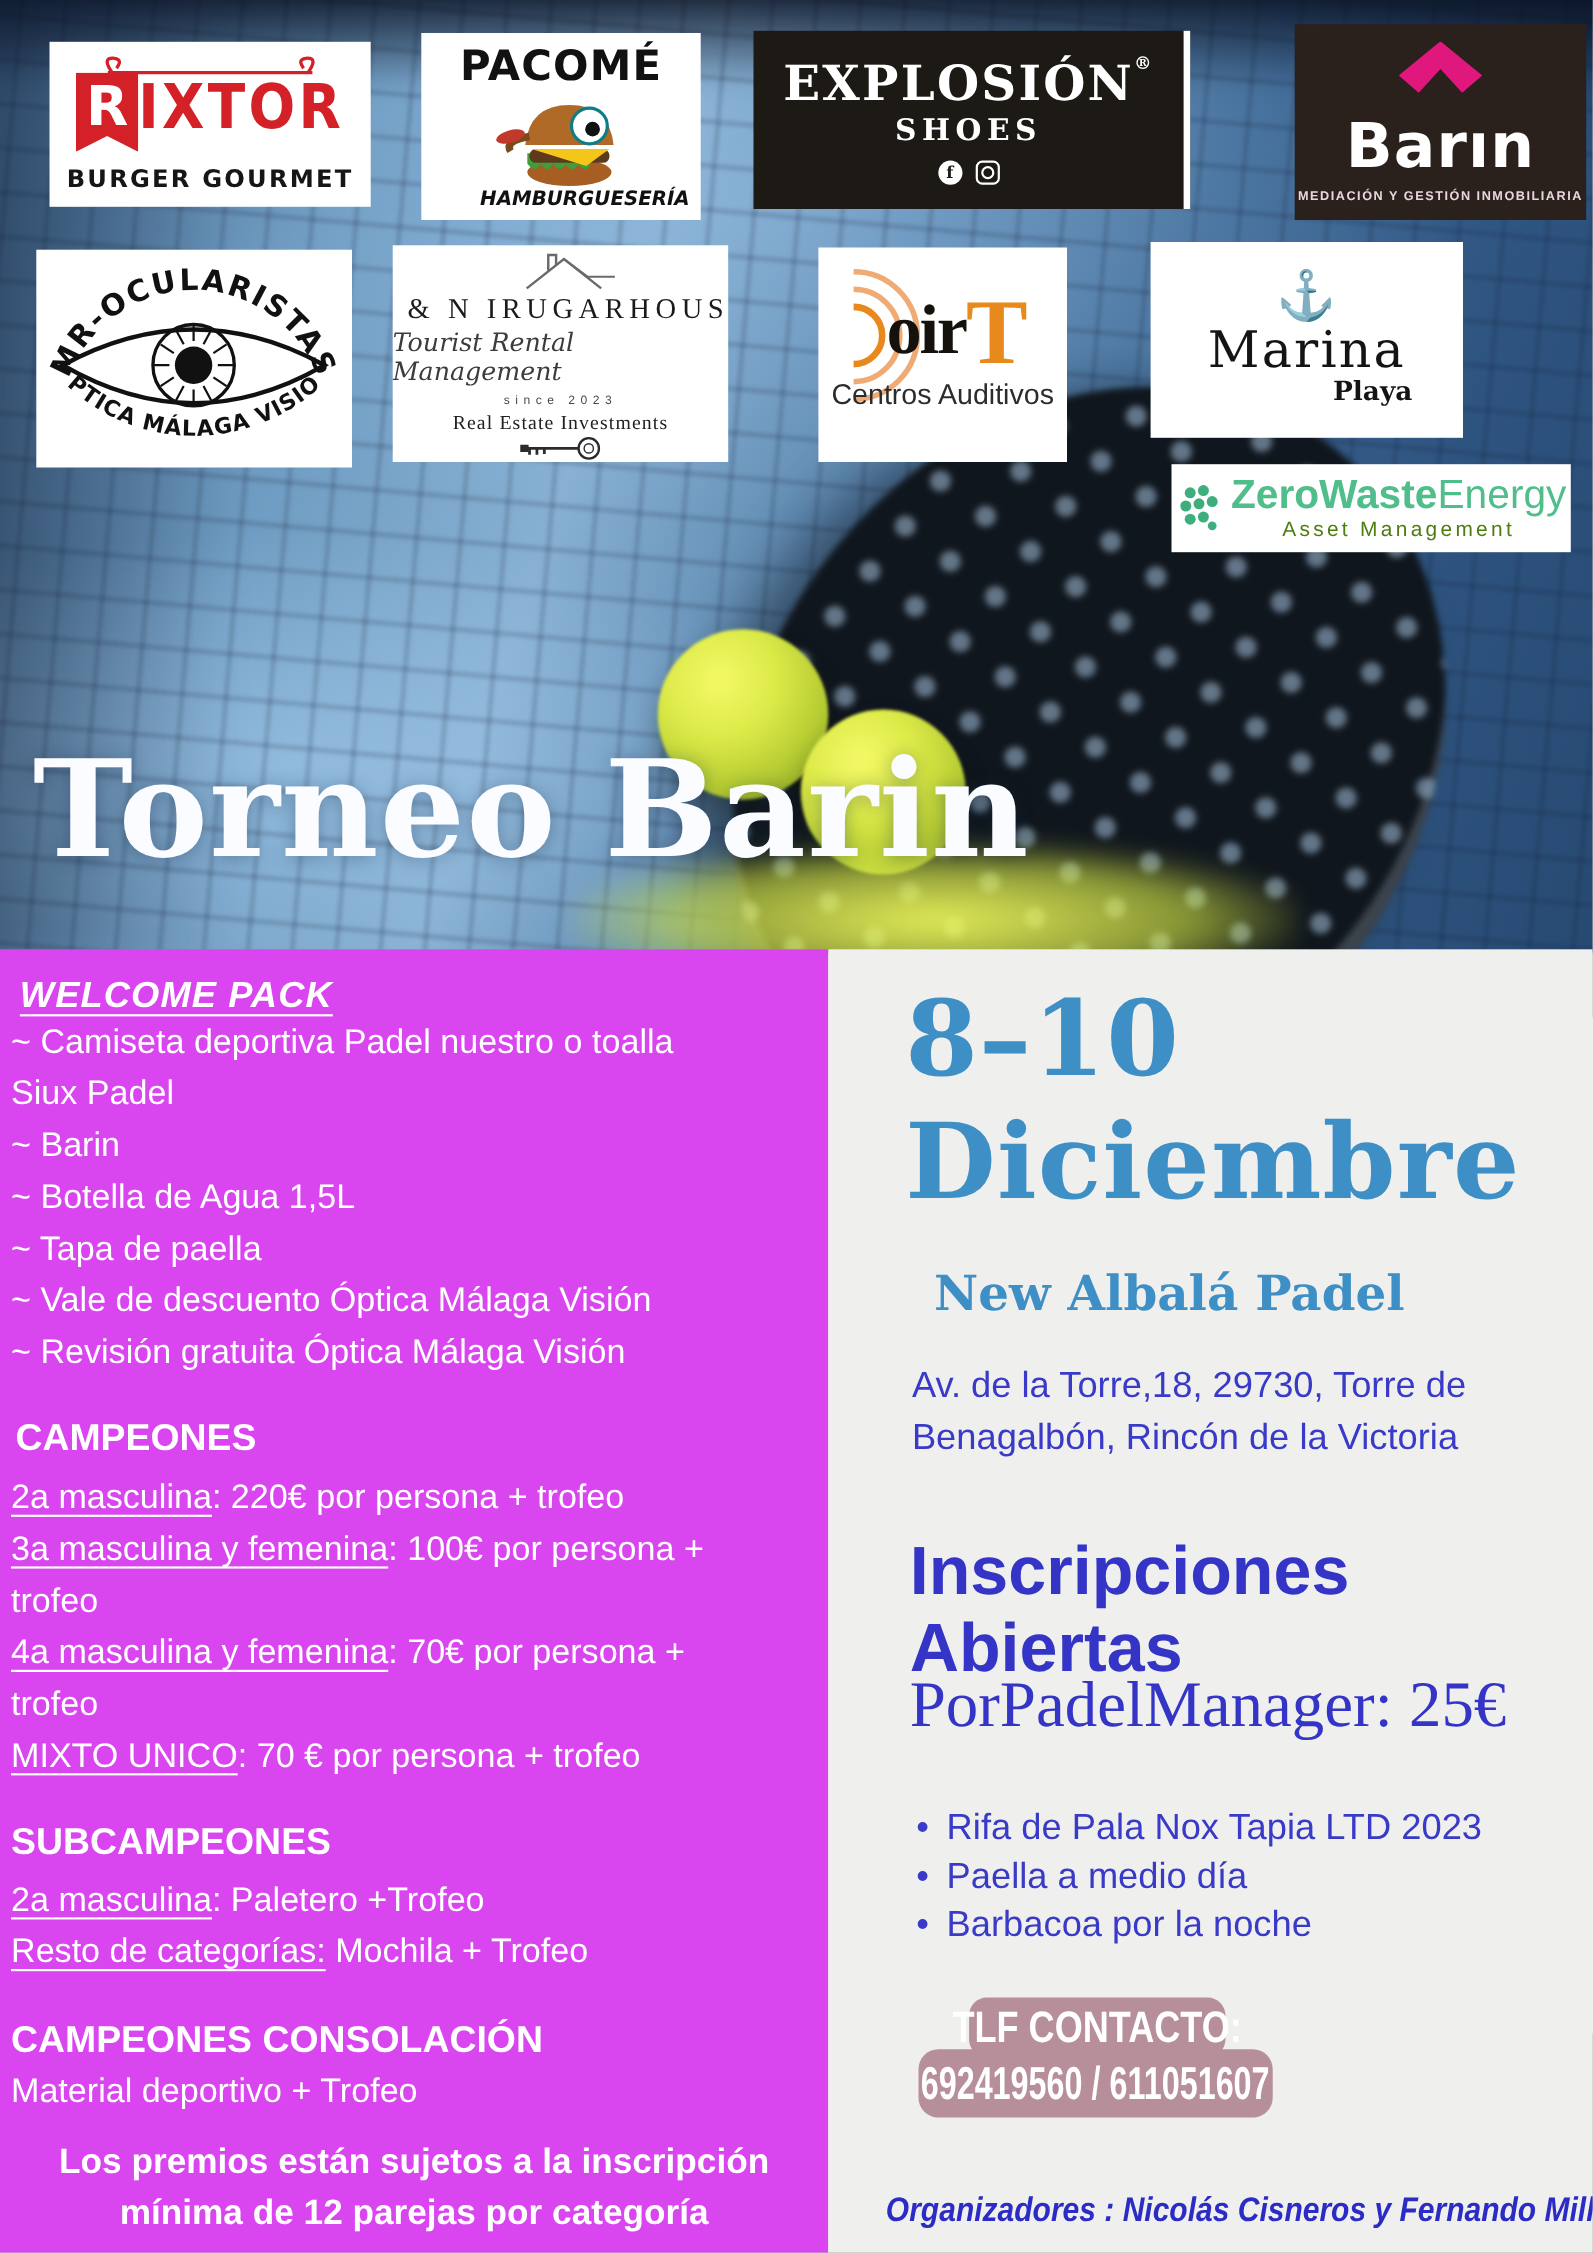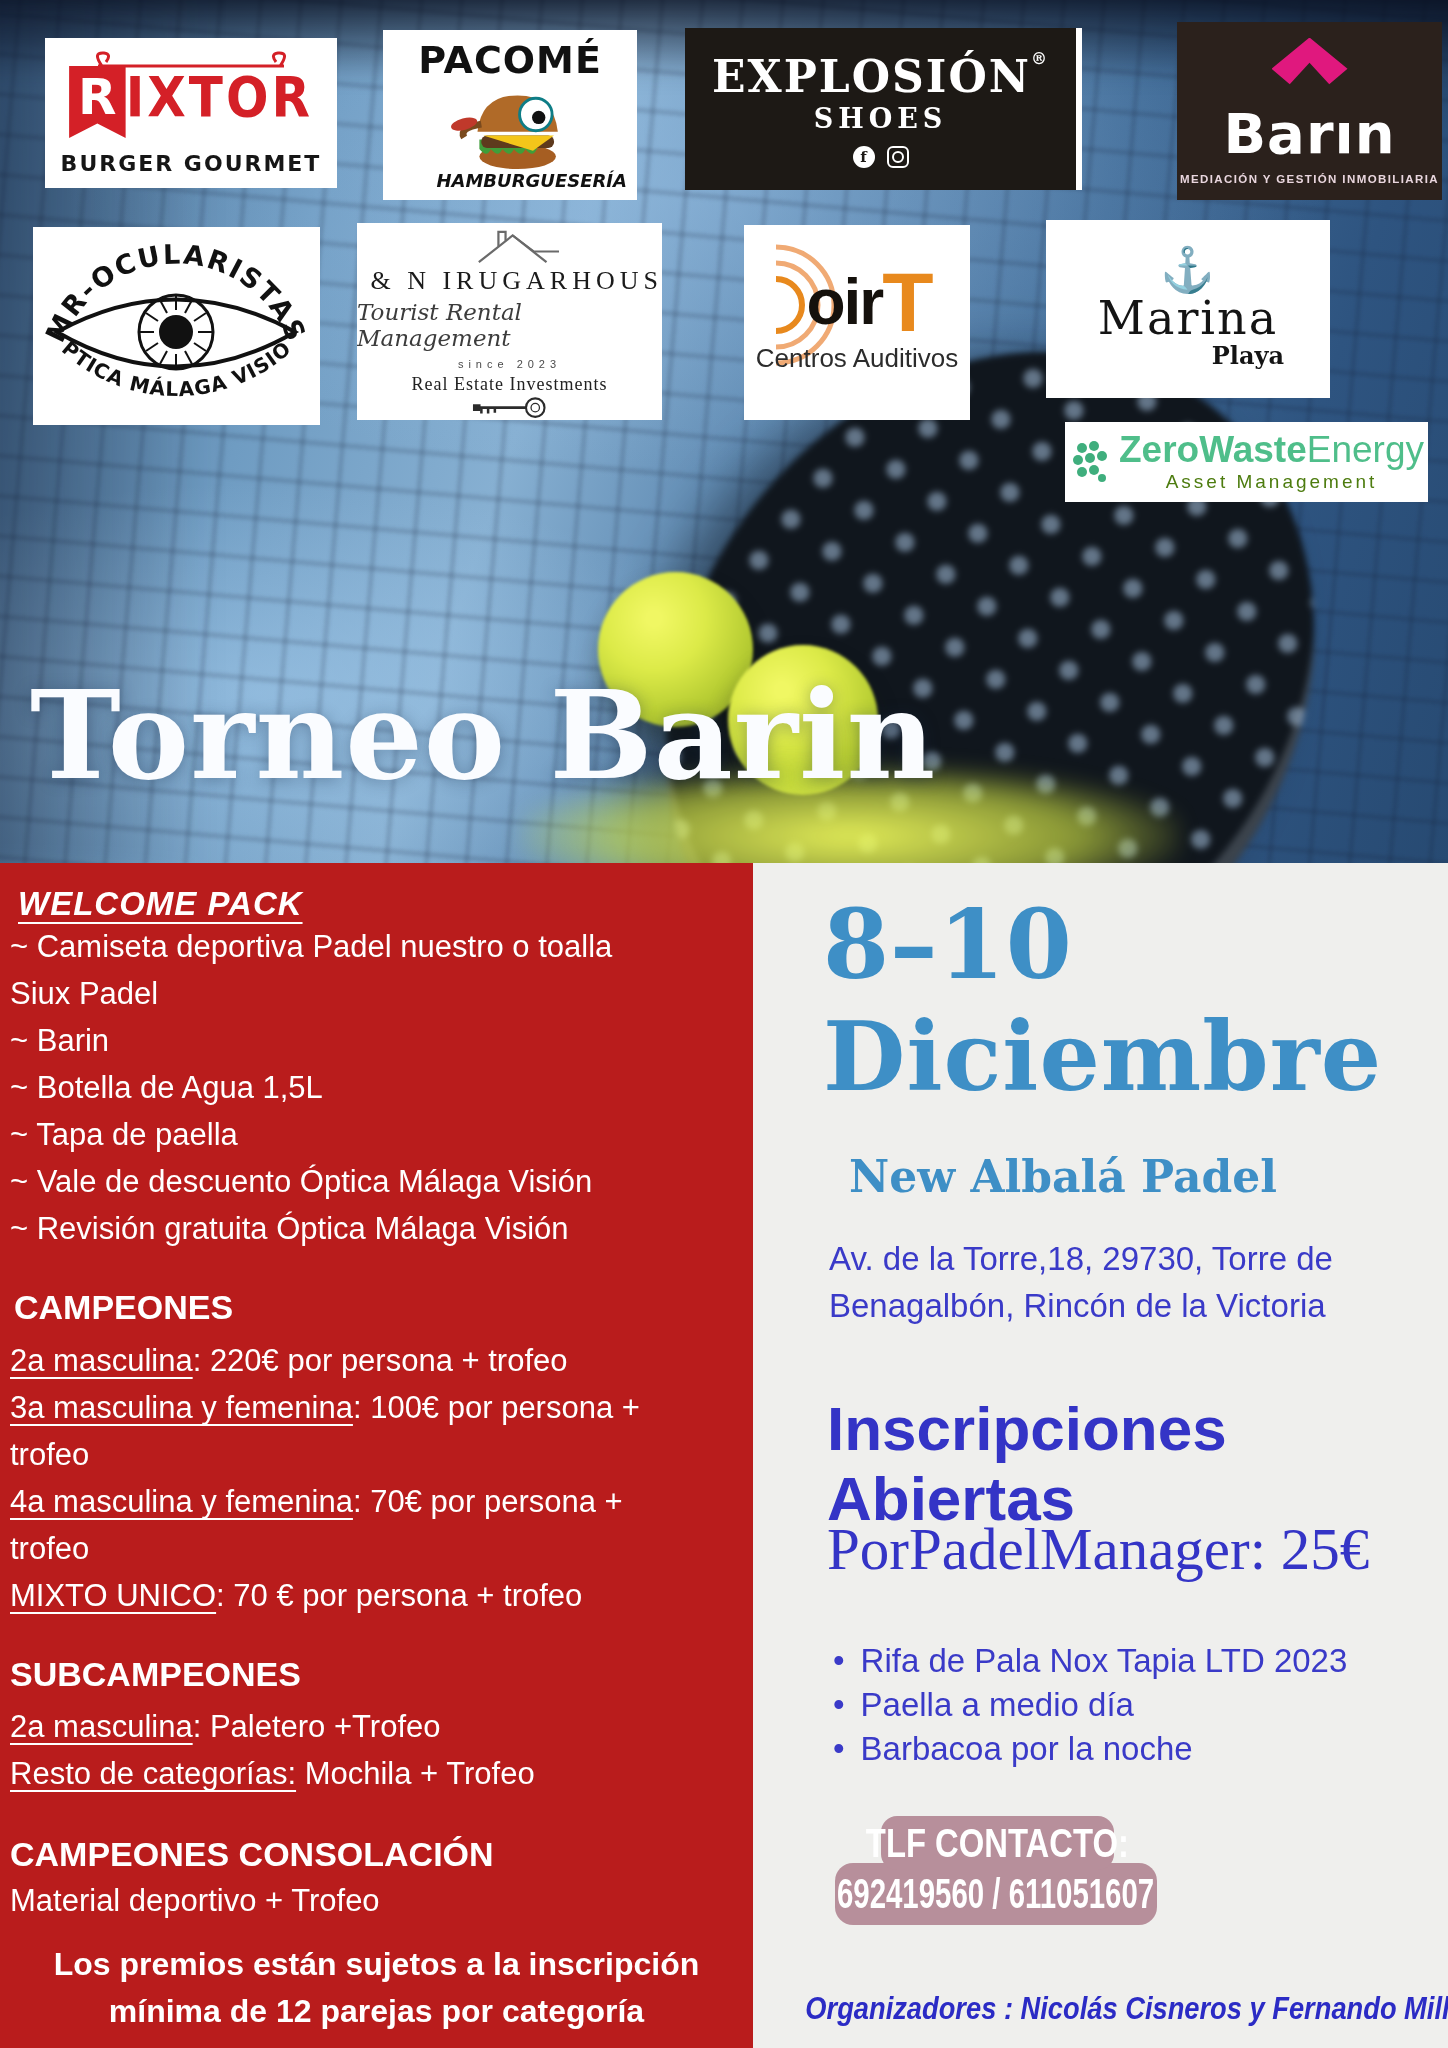--- a/index.html
+++ b/index.html
@@ -80,39 +80,39 @@
 
   
   .nn-name{font-family:"Liberation Serif",serif;font-size:26px;letter-spacing:5px;color:#1b1b1b;white-space:nowrap;}
   .nn-script{font-family:"DejaVu Serif",serif;font-style:italic;font-size:23px;color:#3c3c3c;margin-top:3px;}
   .nn-since{font-size:11px;letter-spacing:5px;color:#4a4a4a;margin-top:7px;}
   .nn-sub{font-family:"Liberation Serif",serif;font-size:18px;color:#222;margin-top:4px;letter-spacing:1px;}
 
   
   #lg-oirt{position:absolute;}
   .oi-arcs{position:absolute;left:2px;top:10px;}
-  .oi-name{display:flex;align-items:center;z-index:1;margin-left:26px;font-family:Liberation Sans, sans-serif;}
+  .oi-name{display:flex;align-items:flex-start;z-index:1;margin-left:26px;font-family:Liberation Serif, serif;}
   .oi-black{font-size:64px;font-weight:700;color:#15110c;line-height:.9;letter-spacing:-2px;}
   .oi-T{font-size:84px;font-weight:700;color:#e8891d;line-height:.76;}
   .oi-tag{font-size:26px;color:#2c2c2c;margin-top:8px;z-index:1;}
 
   
   .ma-anchor{font-size:44px;color:#31486e;line-height:1;}
   .ma-name{font-family:"DejaVu Serif",serif;font-size:46px;color:#141414;letter-spacing:2px;line-height:1.05;margin-top:2px;}
   .ma-sub{font-family:"DejaVu Serif",serif;font-weight:700;font-size:24px;color:#141414;align-self:flex-end;margin:-2px 46px 0 0;}
 
   
   .zw-text{display:flex;flex-direction:column;align-items:center;margin-left:8px;}
   .zw-name{font-size:37px;color:#4fbe8a;line-height:1.05;white-space:nowrap;}
   .zw-b{font-weight:700;}
   .zw-l{font-weight:400;}
   .zw-tag{font-size:19px;letter-spacing:3px;color:#4d7c0f;margin-top:2px;}
 
   
-  .left-panel{position:absolute;left:0;top:863px;width:753px;height:1185px;background:#b91c1c;color:#fff;}
+  .left-panel{position:absolute;left:0;top:863px;width:753px;height:1185px;background:#d946ef;color:#fff;}
   .left-panel > div{position:absolute;white-space:nowrap;}
   .lp-welcome-title{top:22px;left:18px;font-size:33px;font-weight:700;font-style:italic;letter-spacing:1px;
     text-decoration:underline;text-underline-offset:7px;text-decoration-thickness:2px;}
   .lp-list{font-size:31px;line-height:47px;}
   .lp-welcome{top:60px;left:10px;}
   .lp-h{font-size:34px;font-weight:700;}
   .lp-campeones-title{top:425px;left:14px;}
   .lp-campeones{top:474px;left:10px;}
   .lp-subcampeones-title{top:792px;left:10px;}
   .lp-subcampeones{top:840px;left:10px;}

